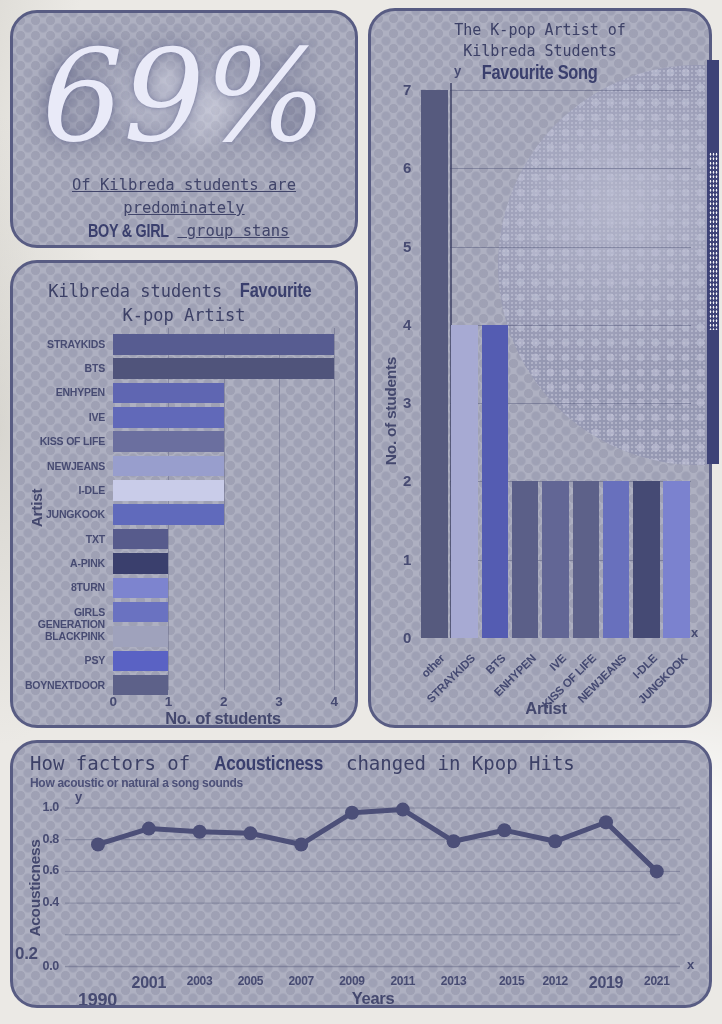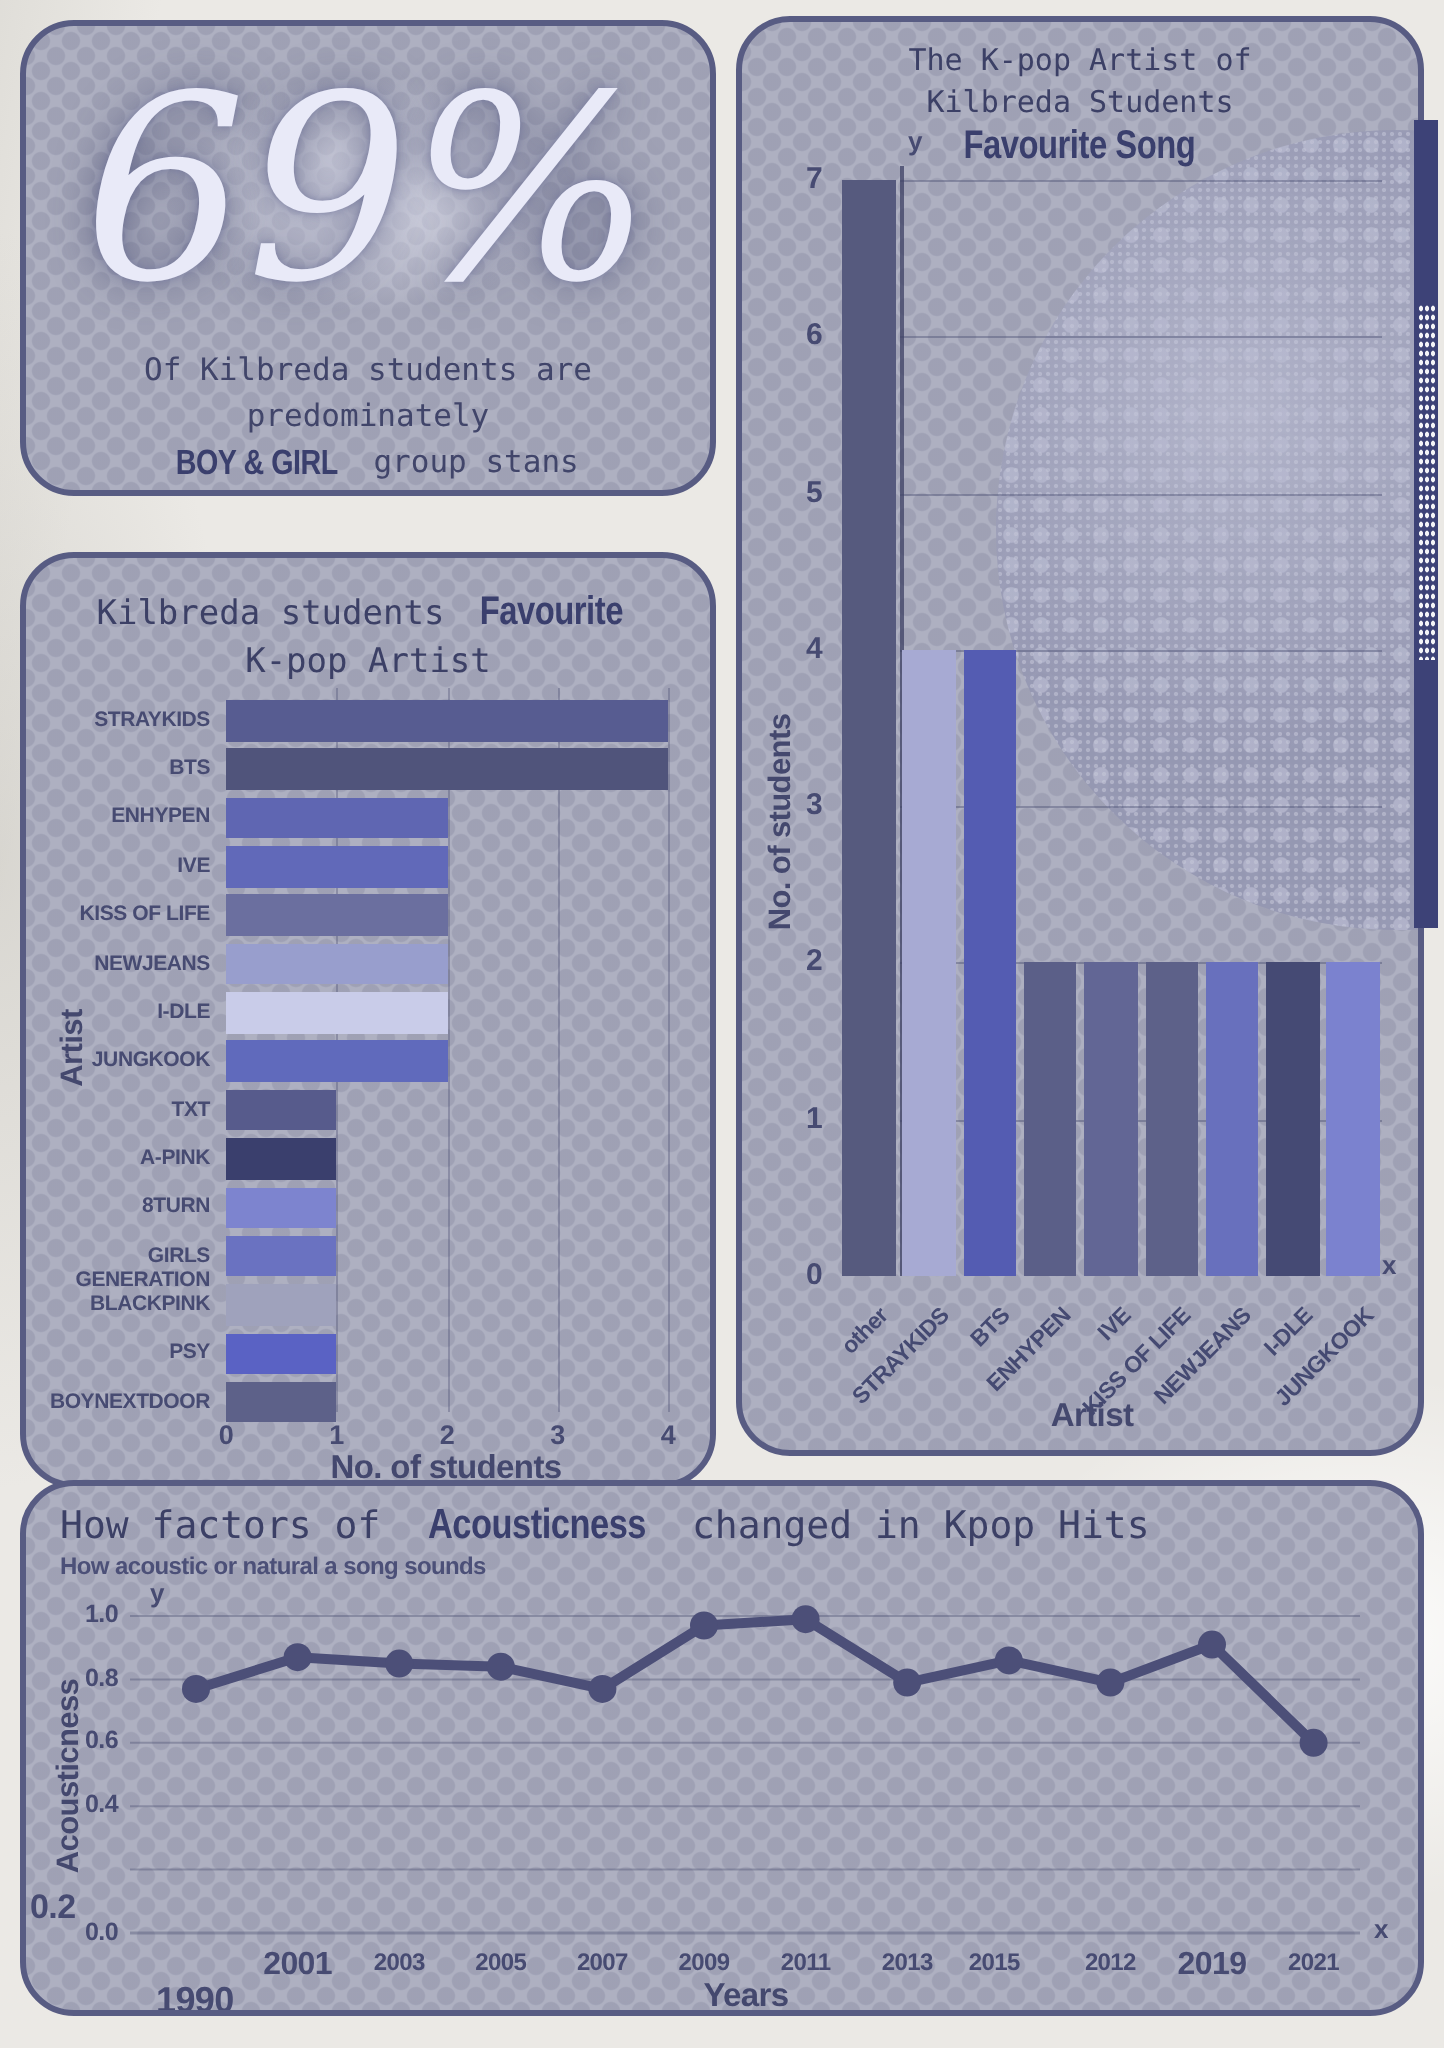--- a/index.html
+++ b/index.html
@@ -29,24 +29,24 @@
   
   .panel-stat{left:10px;top:10px;width:348px;height:238px;}
   .panel-stat .glow{position:absolute;left:10%;top:2%;width:80%;height:68%;
     background:radial-gradient(closest-side, rgba(232,233,245,0.75), rgba(232,233,245,0) 75%);}
   .stat-value{
     position:absolute;left:0;top:8px;width:100%;text-align:center;
     font-family:"DejaVu Serif","Liberation Serif",serif;font-style:italic;
     font-size:128px;line-height:150px;color:#e9eaf8;
     text-shadow:0 0 22px rgba(62,66,104,0.65), 0 0 4px rgba(125,129,168,0.8);
   }
-  .stat-line{position:absolute;left:0;width:100%;text-align:center;font-size:15.5px;color:#41456a;}
+  .stat-line{position:absolute;left:0;width:100%;text-align:center;font-size:15.5px;color:#41456a;text-decoration:underline;}
   .stat-hl{font-size:17.5px;color:#3a3f6d;vertical-align:-1px;}
   
-  .panel-artist{left:10px;top:276px;width:348px;height:468px;padding-left:40px;}
+  .panel-artist{left:10px;top:260px;width:348px;height:468px;padding-left:40px;}
   
   .panel-song{left:368px;top:8px;width:344px;height:720px;}
   .deco-circle{
     position:absolute;left:127px;top:54px;width:400px;height:400px;border-radius:50%;
     background-color:rgba(148,150,178,0.88);
     background-image:
       radial-gradient(rgba(196,198,216,0.55) 0.8px, rgba(196,198,216,0) 1.3px),
       radial-gradient(rgba(184,186,208,0.75) 3.6px, rgba(184,186,208,0) 4.3px),
       radial-gradient(circle at 30% 35%, rgba(205,207,224,0.5), rgba(205,207,224,0) 45%);
     background-size:4px 4px, 15px 15px, 100% 100%;
@@ -227,21 +227,21 @@
       <div class="tick cond" style="left: 2px; width: 44px; top: 201px; text-align: left; font-size: 17px;">0.2</div>
       <div class="tick cond" style="left: 2px; width: 44px; top: 215.5px; text-align: right; font-size: 12.5px;">0.0</div>
       <div class="tick cond" style="left: 65px; width: 40px; top: 247px; font-size: 18px;">1990</div>
       <div class="tick cond" style="left: 115.8px; width: 40px; top: 231px; text-align: center; font-size: 16px;">2001</div>
       <div class="tick cond" style="left: 166.6px; width: 40px; top: 231px; text-align: center; font-size: 12px;">2003</div>
       <div class="tick cond" style="left: 217.4px; width: 40px; top: 231px; text-align: center; font-size: 12px;">2005</div>
       <div class="tick cond" style="left: 268.2px; width: 40px; top: 231px; text-align: center; font-size: 12px;">2007</div>
       <div class="tick cond" style="left: 319px; width: 40px; top: 231px; text-align: center; font-size: 12px;">2009</div>
       <div class="tick cond" style="left: 369.8px; width: 40px; top: 231px; text-align: center; font-size: 12px;">2011</div>
       <div class="tick cond" style="left: 420.6px; width: 40px; top: 231px; text-align: center; font-size: 12px;">2013</div>
-      <div class="tick cond" style="left: 471.4px; width: 40px; top: 231px; text-align: left; font-size: 12px;">2015</div>
+      <div class="tick cond" style="left: 471.4px; width: 40px; top: 231px; text-align: right; font-size: 12px;">2015</div>
       <div class="tick cond" style="left: 522.2px; width: 40px; top: 231px; text-align: center; font-size: 12px;">2012</div>
       <div class="tick cond" style="left: 573px; width: 40px; top: 231px; text-align: center; font-size: 16px;">2019</div>
       <div class="tick cond" style="left: 623.8px; width: 40px; top: 231px; text-align: center; font-size: 12px;">2021</div>
       <div class="axis-marker cond" style="left: 62px; top: 46px;">y</div>
       <div class="axis-marker cond" style="left: 674px; top: 214px;">x</div>
       <div class="axis-label cond" style="left: 360px; top: 246px; font-size: 16.5px; transform: translateX(-50%);">Years</div>
       <div class="axis-label cond" style="left: 22px; top: 145px; font-size: 15.5px; transform: translate(-50%, -50%) rotate(-90deg);">Acousticness</div>
     </section>
 
 </div>

